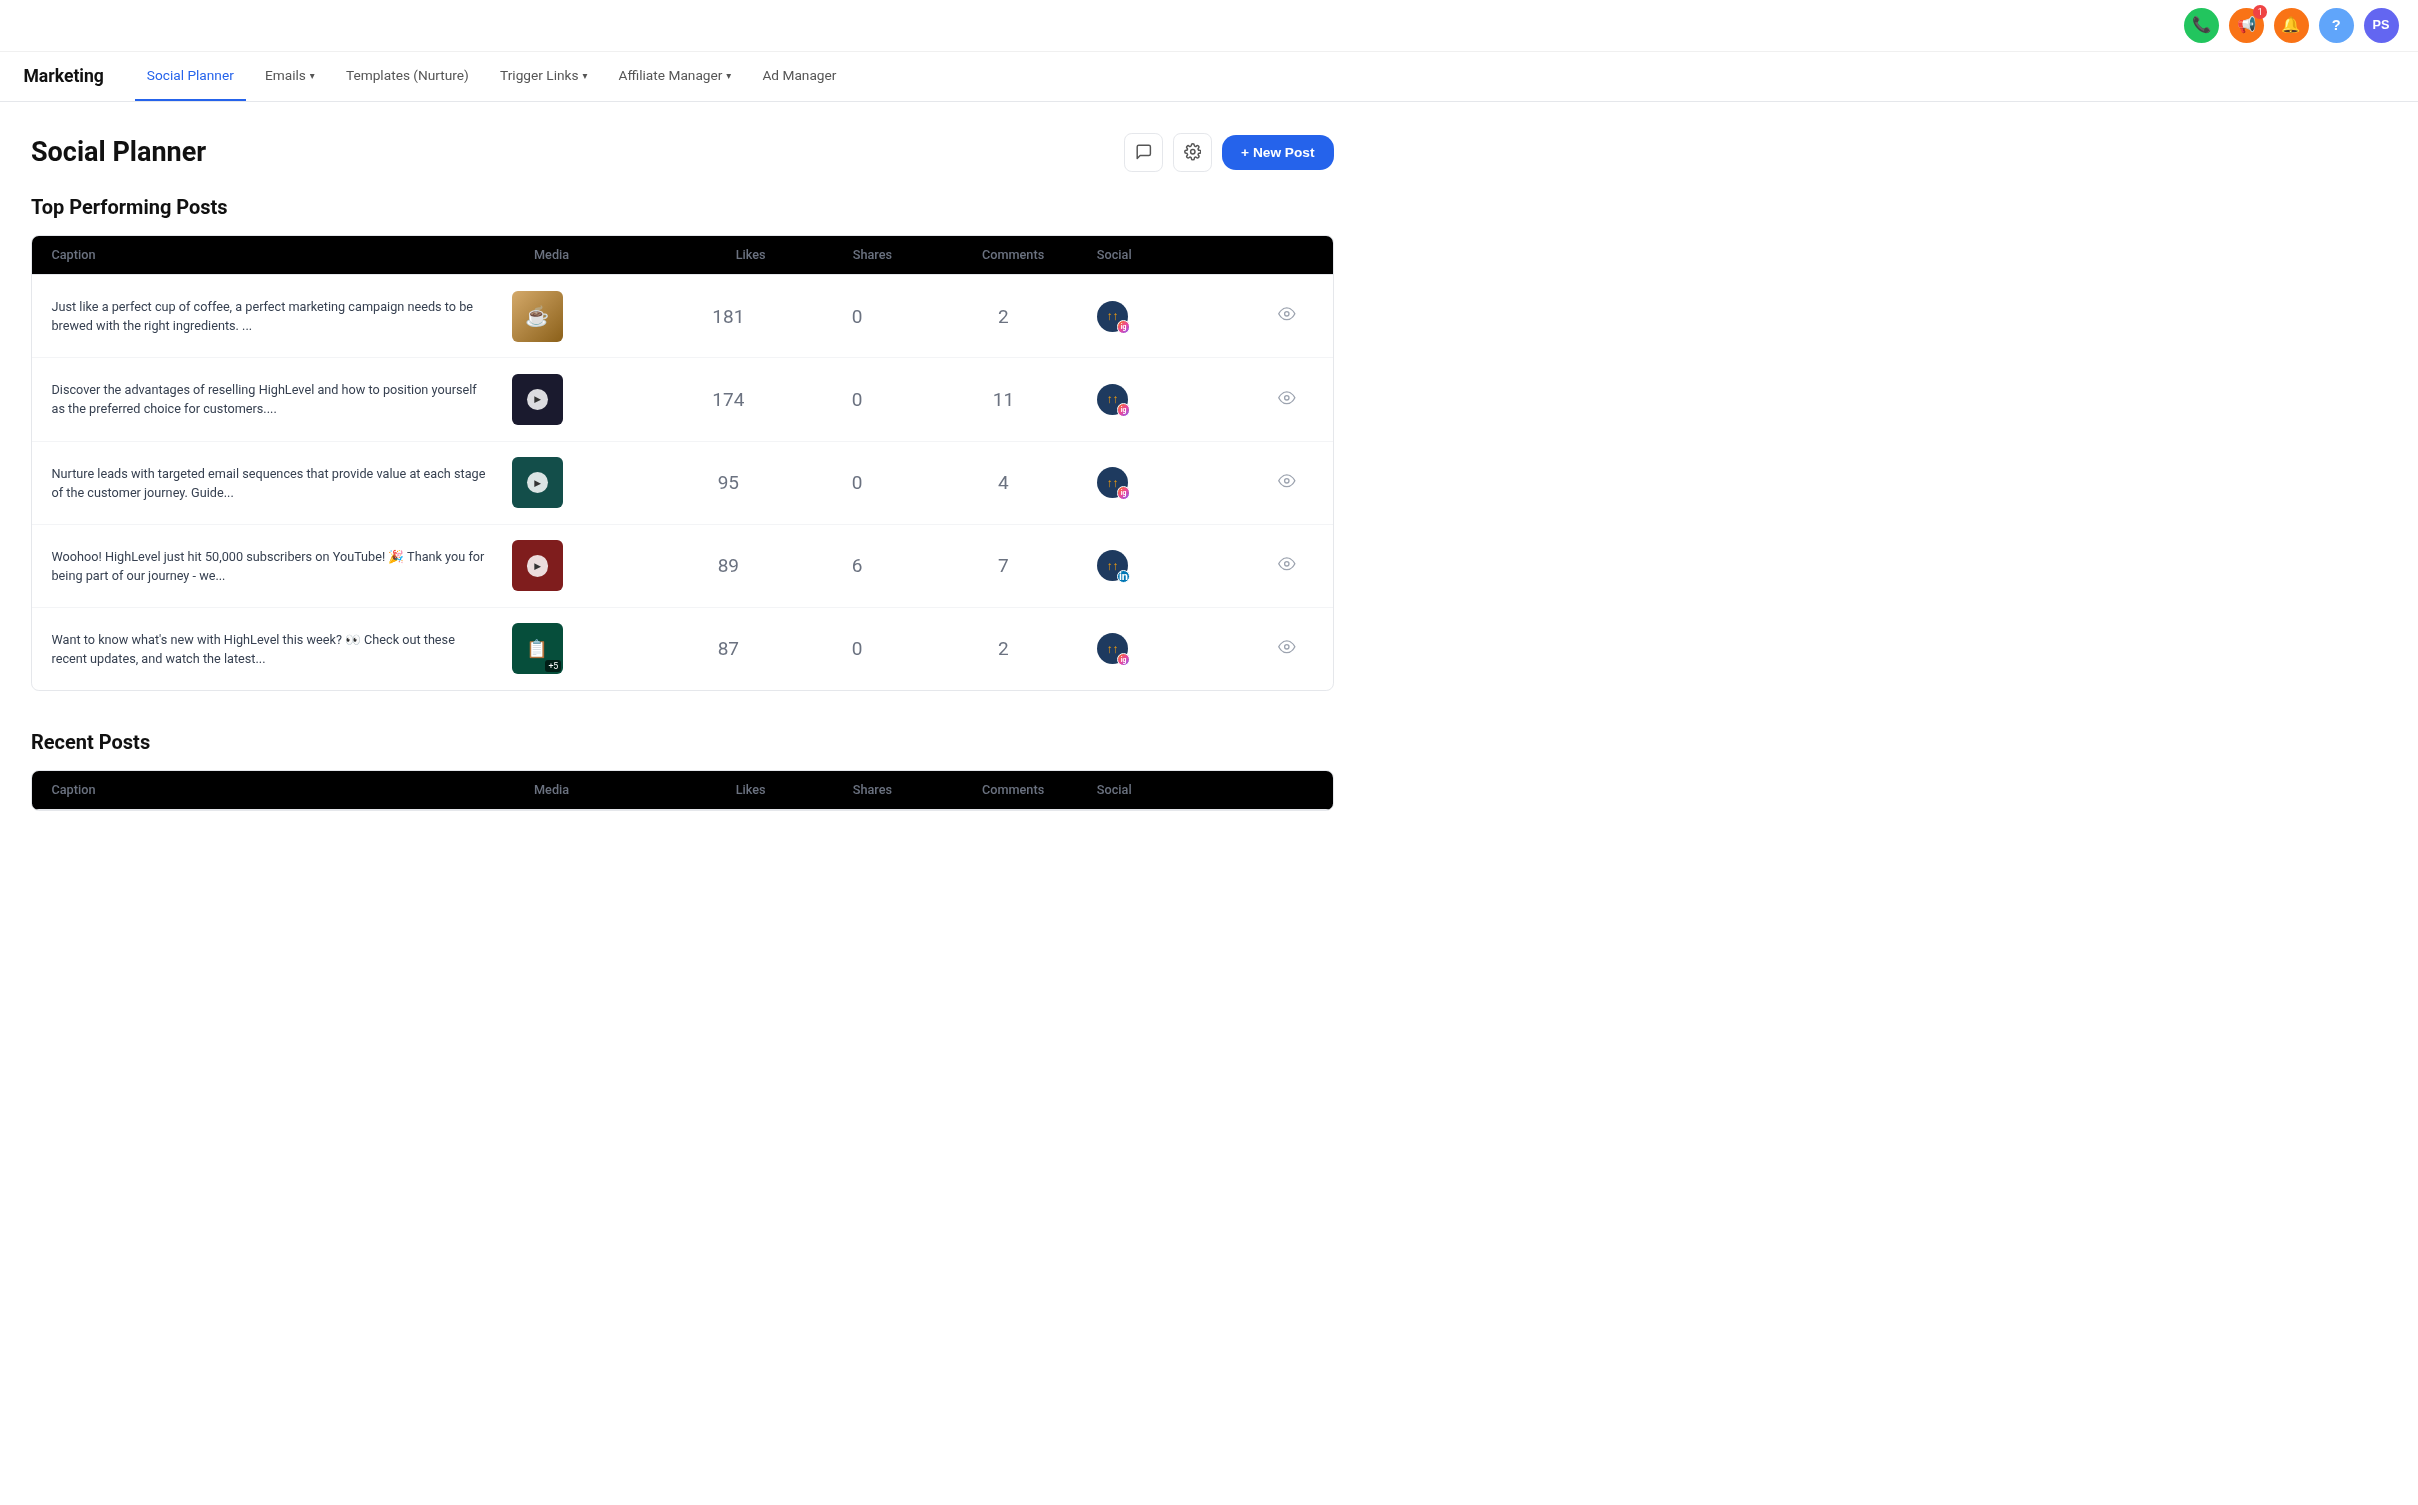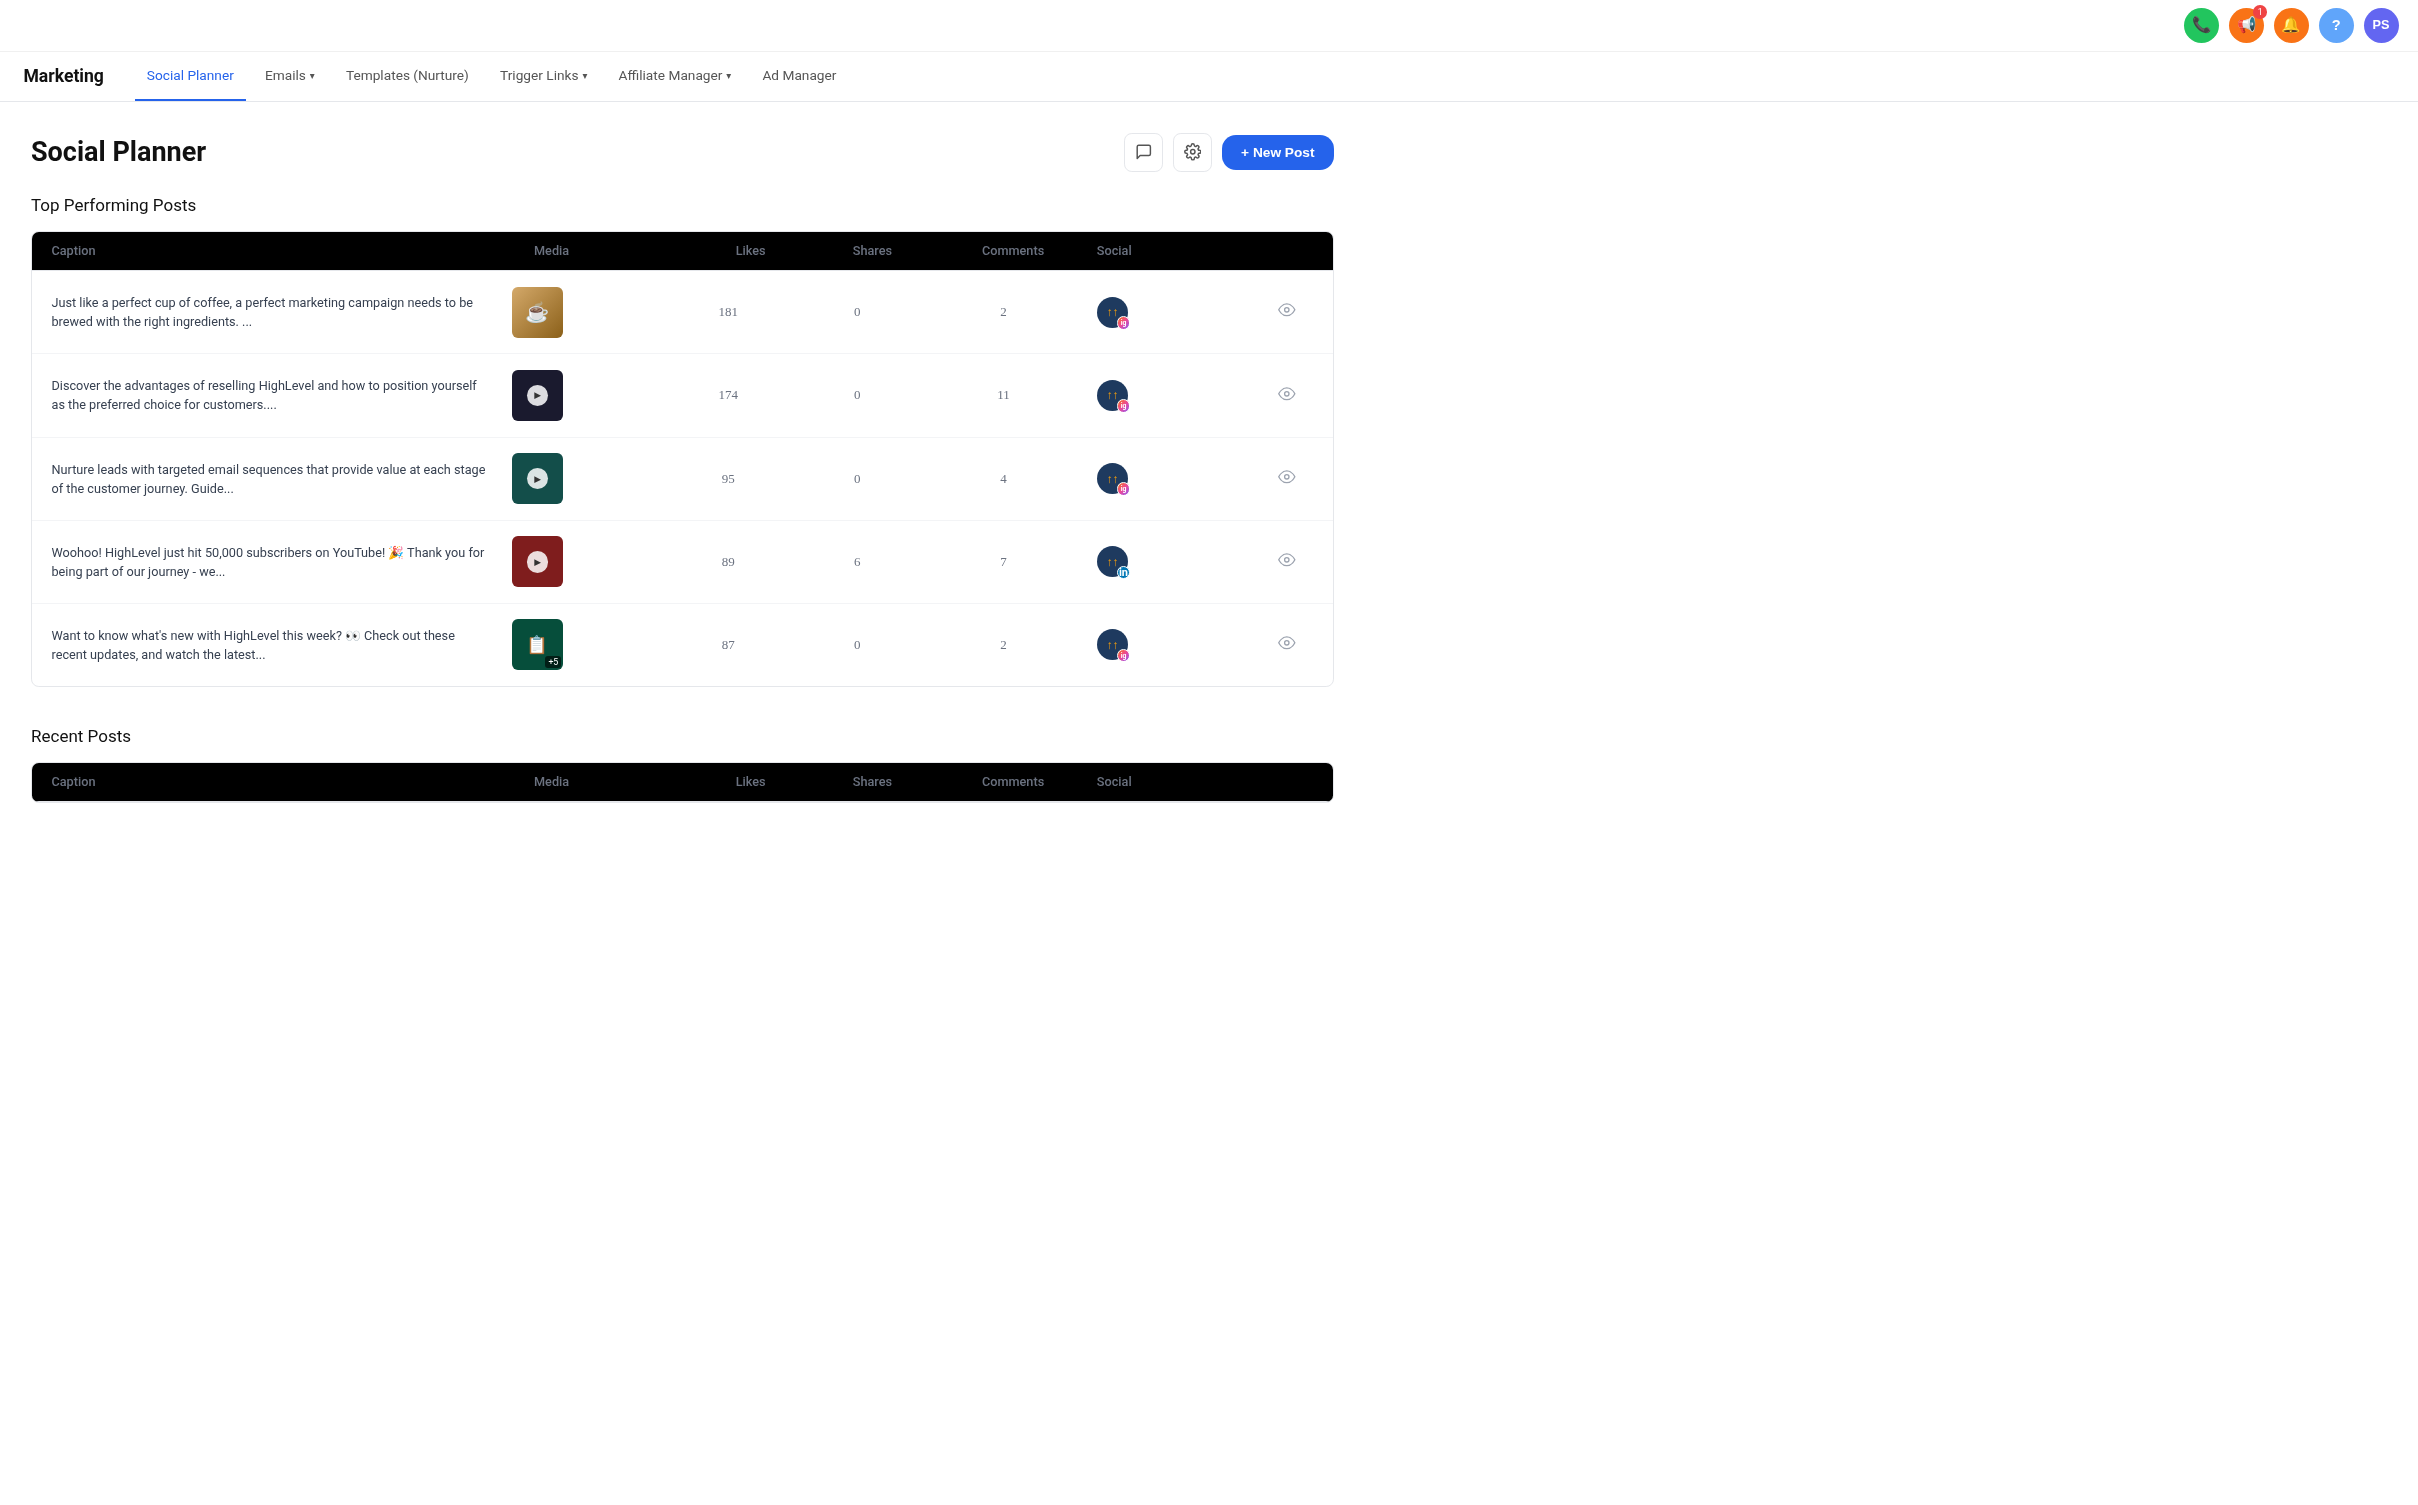--- a/index.html
+++ b/index.html
@@ -86,21 +86,21 @@
     .tab {
       padding: 11.7px 19.5px; font-size: 14.6px; font-weight: 500; color: #555;
       cursor: pointer; border-bottom: 2px solid transparent; margin-bottom: -1px;
     }
     .tab.active {
       color: #2563eb; border-bottom: 2px solid #2563eb;
     }
 
     
     .section-title {
-      font-size: 17px; font-weight: 400; color: #111; margin-bottom: 15.6px;
+      font-size: 20px; font-weight: 700; color: #111; margin-bottom: 15.6px;
     }
 
     
     .table-wrapper {
       border: 1px solid #e5e7eb; border-radius: 7.8px; overflow: hidden; margin-bottom: 39px;
     }
     .table-header {
       display: grid;
       grid-template-columns: 2.5fr 0.8fr 0.6fr 0.6fr 0.8fr 0.8fr 0.3fr;
       background: #000000;
@@ -130,21 +130,21 @@
     .play-icon {
       position: absolute; width: 21.5px; height: 21.5px; background: rgba(255,255,255,0.85);
       border-radius: 50%; display: flex; align-items: center; justify-content: center;
       font-size: 8.8px; color: #333;
     }
     .plus-badge {
       position: absolute; bottom: 2px; right: 2px;
       background: rgba(0,0,0,0.6); color: #fff; font-size: 8.8px;
       padding: 1px 2.9px; border-radius: 2.9px;
     }
-    .stat-val { font-size: 13px; color: #6b7280; text-align: center; font-family: Liberation Serif, serif; }
+    .stat-val { font-size: 19px; color: #6b7280; text-align: center; }
     .social-cell { display: flex; align-items: center; gap: 3.9px; }
     .social-icon {
       width: 31px; height: 31px; border-radius: 50%;
       background: #1e3a5f; display: flex; align-items: center; justify-content: center;
       font-size: 10.7px; color: #f59e0b; font-weight: 700; position: relative;
     }
     .social-sub {
       position: absolute; bottom: -2px; right: -2px;
       width: 13.7px; height: 13.7px; border-radius: 50%; border: 1.5px solid #fff;
       display: flex; align-items: center; justify-content: center; font-size: 6.8px;

